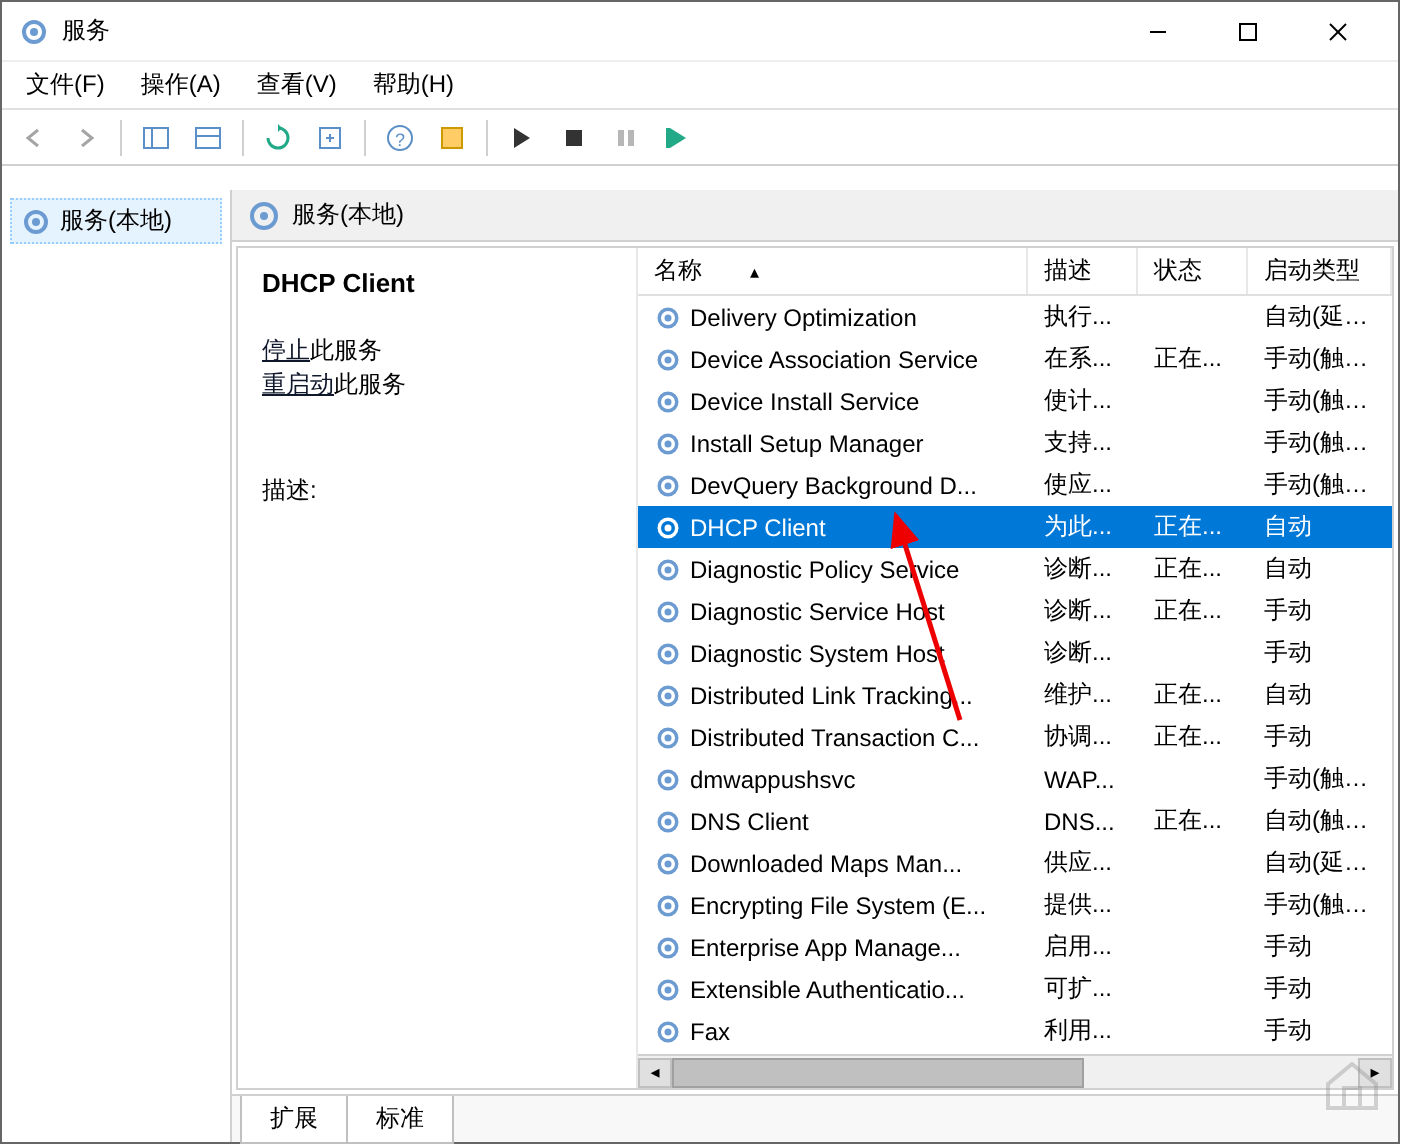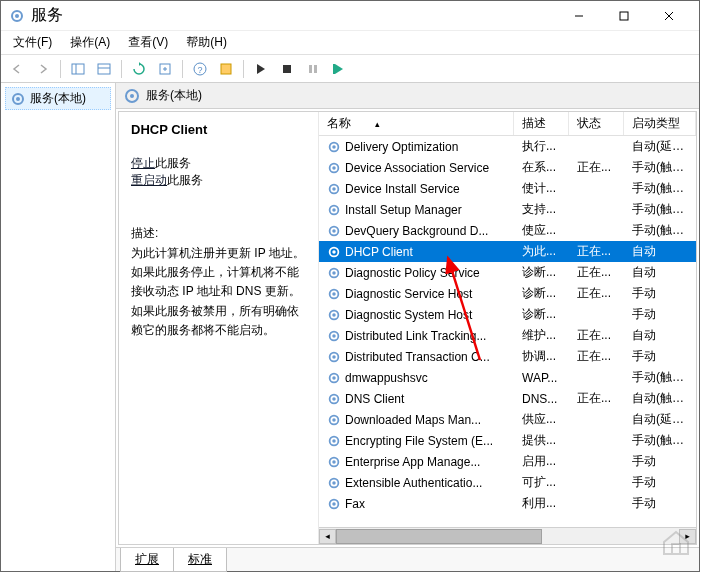--- a/index.html
+++ b/index.html
@@ -2,33 +2,33 @@
 <html><head>
 <meta charset="utf-8">
 <style>
 * { margin: 0; padding: 0; box-sizing: border-box; font-family: "Microsoft YaHei", "SimSun", Arial, sans-serif; }
 body { background: #fff; width: 702px; height: 574px; overflow: hidden; font-size: 12px; position: relative; }
 
 .window { border: 1px solid #666; width: 700px; height: 572px; display: flex; flex-direction: column; background: #fff; }
 
 .titlebar { height: 30px; display: flex; align-items: center; padding: 0 8px; background: #fff; border-bottom: 1px solid #eee; }
 .titlebar .icon-sm { width: 16px; height: 16px; margin-right: 6px; }
-.titlebar .title { font-size: 16px; flex: 1; }
+.titlebar .title { font-size: 12px; flex: 1; }
 .win-btns { display: flex; gap: 0; }
 .win-btn { width: 45px; height: 28px; display: flex; align-items: center; justify-content: center; cursor: pointer; }
 
 .menubar { height: 24px; display: flex; align-items: center; padding: 0 4px; gap: 2px; border-bottom: 1px solid #e0e0e0; }
 .menu-item { padding: 2px 8px; cursor: pointer; font-size: 12px; }
 
 .toolbar { height: 28px; display: flex; align-items: center; padding: 2px 4px; gap: 2px; border-bottom: 1px solid #d0d0d0; }
 .tbtn { width: 24px; height: 22px; display: flex; align-items: center; justify-content: center; border: 1px solid transparent; cursor: pointer; }
 .tbtn.disabled { opacity: 0.35; cursor: default; }
 .tsep { width: 1px; height: 18px; background: #d0d0d0; margin: 0 3px; }
 
-.body { flex: 1; display: flex; min-height: 0; }
+.body { flex: 1; display: flex; min-height: 0; margin-top: 12px; }
 .left-pane { width: 115px; border-right: 1px solid #d0d0d0; background: #fff; padding: 4px; }
 .left-node { display: flex; align-items: center; gap: 4px; padding: 2px 4px; background: #e5f3ff; border: 1px dotted #99ccff; }
 
 .right-pane { flex: 1; display: flex; flex-direction: column; min-width: 0; }
 .right-head { height: 26px; background: #f0f0f0; display: flex; align-items: center; padding: 0 8px; gap: 6px; border-bottom: 1px solid #d0d0d0; }
 
 .right-body { flex: 1; display: flex; min-height: 0; border: 1px solid #d0d0d0; margin: 2px; }
 .detail-pane { width: 200px; padding: 10px 12px; font-size: 12px; border-right: 1px solid #e8e8e8; }
 .detail-pane .svc-name { font-weight: bold; font-size: 13px; margin-bottom: 18px; }
 .detail-pane a { color: #0f172a; text-decoration: underline; cursor: pointer; }
@@ -50,21 +50,21 @@
 .row { display: flex; height: 21px; align-items: center; font-size: 12px; cursor: pointer; }
 .row.selected { background: #0078d7; color: #fff; }
 .row .cell { padding: 0 8px; white-space: nowrap; overflow: hidden; text-overflow: ellipsis; }
 .row .name-cell { width: 195px; display: flex; align-items: center; gap: 4px; }
 
 .hscroll { height: 17px; background: #f0f0f0; border-top: 1px solid #d0d0d0; display: flex; align-items: center; }
 .hscroll .arrow { width: 17px; height: 15px; background: #e0e0e0; border: 1px solid #c0c0c0; display: flex; align-items: center; justify-content: center; font-size: 9px; }
 .hscroll .track { flex: 1; height: 15px; position: relative; }
 .hscroll .thumb { position: absolute; left: 0; width: 60%; height: 100%; background: #c0c0c0; border: 1px solid #a0a0a0; }
 
-.tabs { height: 24px; display: flex; align-items: center; padding-left: 4px; border-top: 1px solid #d0d0d0; background: #f8f8f8; text-decoration: underline; }
+.tabs { height: 24px; display: flex; align-items: center; padding-left: 4px; border-top: 1px solid #d0d0d0; background: #f8f8f8; }
 .tab { padding: 3px 14px; border: 1px solid #c0c0c0; border-top: none; background: #fff; font-size: 12px; cursor: pointer; margin-right: -1px; }
 
 .gear-icon { width: 16px; height: 16px; }
 .gear-icon circle.outer { fill: none; stroke: #6b9bd1; stroke-width: 2; }
 .gear-icon circle.inner { fill: #6b9bd1; }
 
 .watermark { position: absolute; right: 10px; bottom: 18px; opacity: 0.35; font-size: 18px; font-style: italic; color: #888; display: flex; align-items: center; gap: 4px; pointer-events: none; }
 .arrow-overlay { position: absolute; pointer-events: none; z-index: 100; }
 </style>
 </head>
@@ -197,21 +197,20 @@
           </svg>
         <span>服务(本地)</span>
       </div>
 
       <div class="right-body">
         <div class="detail-pane">
           <div class="svc-name">DHCP Client</div>
           <div><a>停止</a><span>此服务</span></div>
           <div><a>重启动</a><span>此服务</span></div>
           <div class="desc-label">描述:</div>
-          <div class="desc-text">为此计算机注册并更新 IP 地址。如果此服务停止，计算机将不能接收动态 IP 地址和 DNS 更新。如果此服务被禁用，所有明确依赖它的服务都将不能启动。</div>
         </div>
 
         <div class="list-pane">
           <div class="list-header">
             <div class="col col-name">
                 <span>名称</span>
                 <span style="margin-left:20px;font-size:9px;">▴</span>
               </div>
             <div class="col col-desc">描述</div>
             <div class="col col-status">状态</div>

